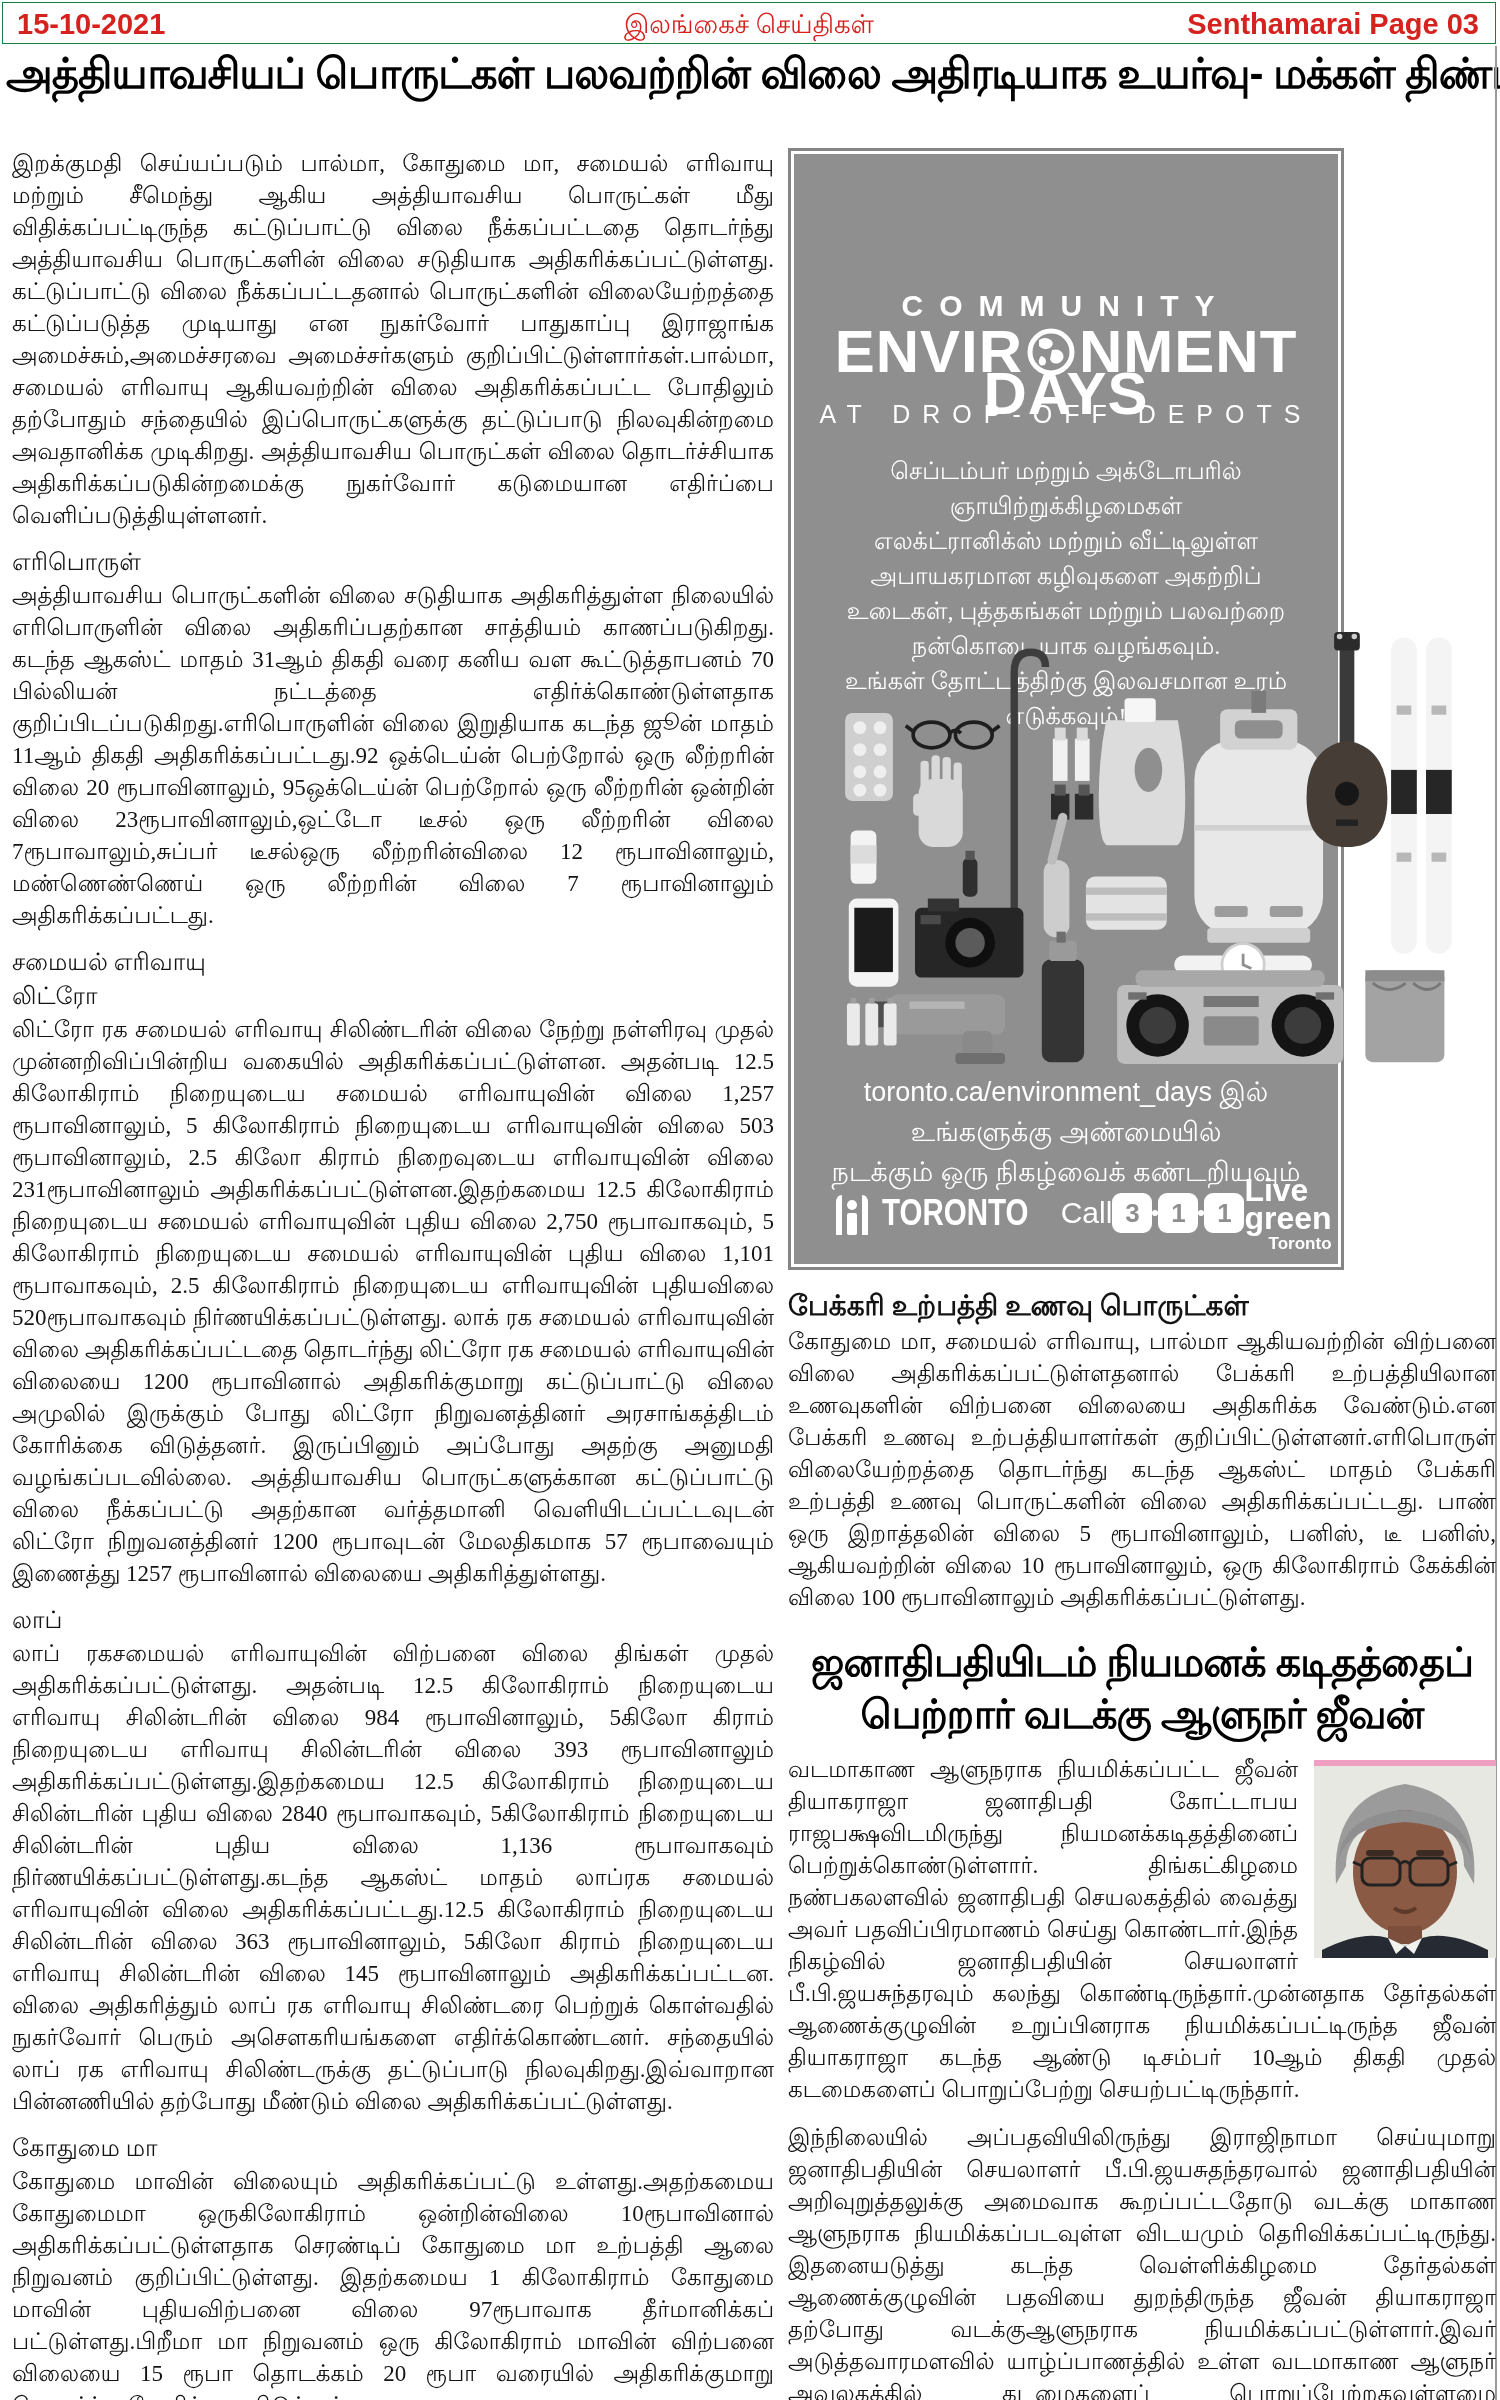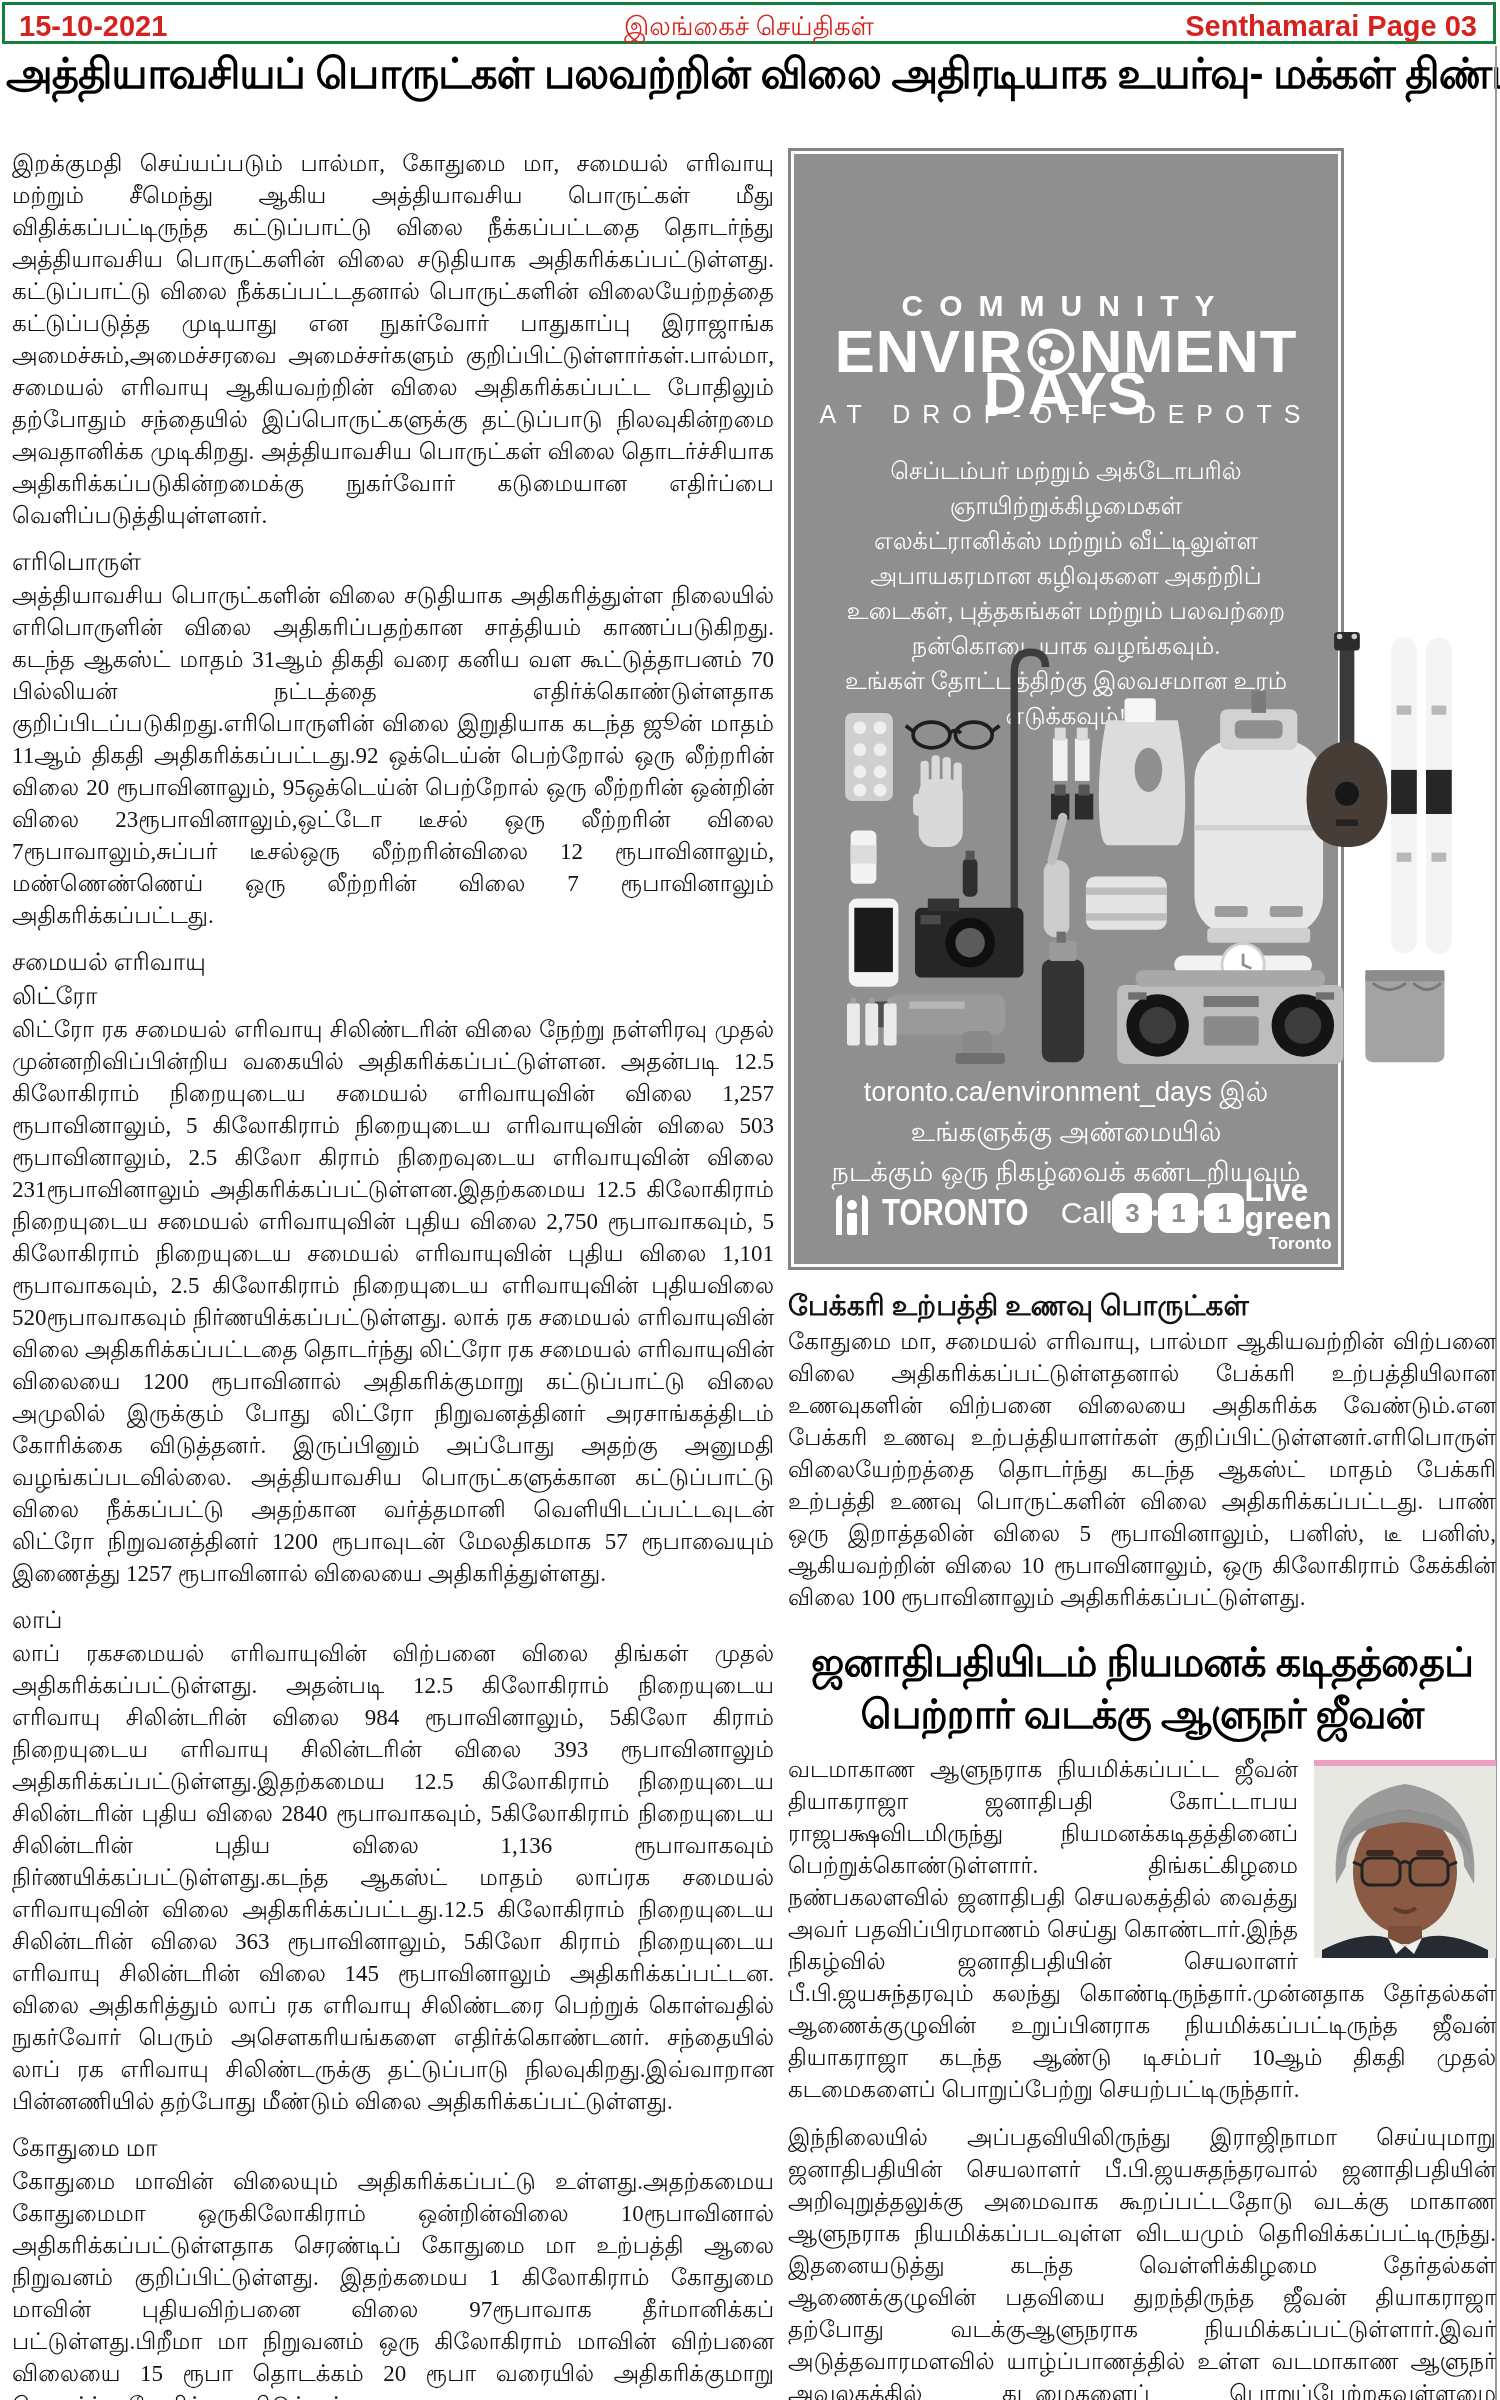--- a/index.html
+++ b/index.html
@@ -9,21 +9,21 @@
   }
   html,body{margin:0;padding:0;}
   body{
     width:1500px;height:2400px;position:relative;background:#fff;
     font-family:"Liberation Serif","DejaVu Serif",serif;color:var(--ink);
     overflow:hidden;
   }
   
   .header{
     position:absolute;left:2px;top:2px;width:1494px;height:42px;
-    border:3px solid #15803d;background:#fff;box-sizing:border-box;
+    border:1px solid #15803d;background:#fff;box-sizing:border-box;
     font-family:"Liberation Sans","DejaVu Sans",sans-serif;
   }
   .header .date{position:absolute;left:14px;top:5px;font-weight:bold;font-size:29px;color:var(--red);}
   .header .center{position:absolute;left:0;right:0;top:7px;text-align:center;font-size:26px;color:var(--red);font-family:"Liberation Serif","DejaVu Serif",serif;}
   .header .rightinfo{position:absolute;right:16px;top:5px;font-weight:bold;font-size:29px;color:var(--red);}
   
   .headline{
     position:absolute;top:50px;left:6px;width:1488px;text-align:center;
     font-family:"Liberation Sans","DejaVu Sans",sans-serif;
     font-weight:bold;font-size:42px;letter-spacing:-1px;white-space:nowrap;color:#000;

